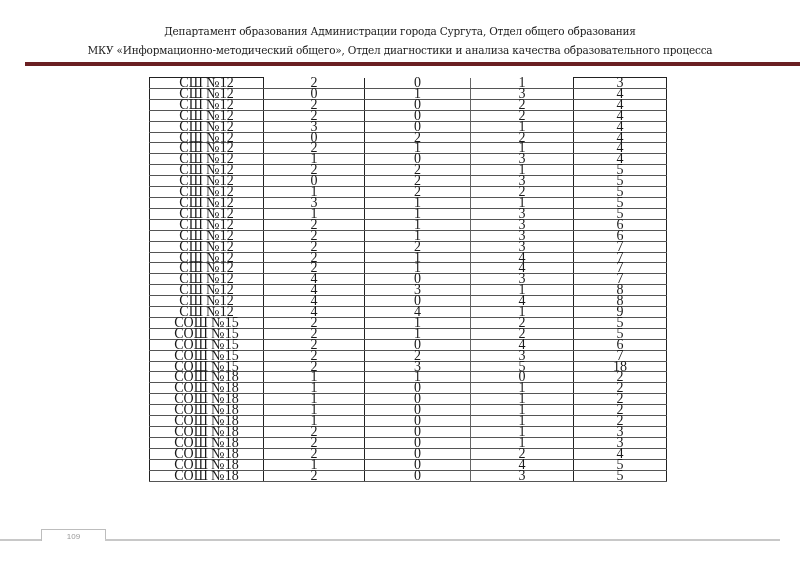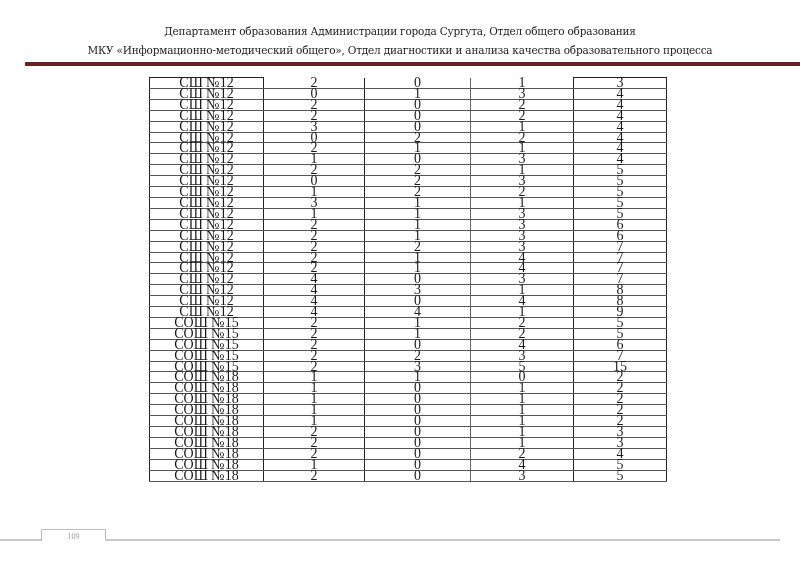--- a/index.html
+++ b/index.html
@@ -26,21 +26,21 @@
   table.data td.c0 { width: 113px; border-left: 1px solid #222; border-right: 1px solid #222; }
   table.data td.c1 { width: 100px; border-right: 1px solid #222; }
   table.data td.c2 { width: 105px; border-right: 1.5px solid #666; }
   table.data td.c3 { width: 102px; border-right: 1px solid #222; }
   table.data td.c4 { width: 92px; border-right: 1px solid #222; }
   table.data tr:first-child td.c0, table.data tr:first-child td.c4 { border-top: 1px solid #222; }
   .footer-line-left { position: absolute; left: 0; top: 539px; width: 41px; height: 2px; background: #c8c8c8; }
   .footer-tab {
     position: absolute; left: 41px; top: 529px; width: 63px; height: 11px;
     border: 1px solid #bdbdbd; border-bottom: none; background: #fff;
-    text-align: center; font-family: Liberation Serif, serif; font-size: 8px; color: #999; line-height: 13px;
+    text-align: center; font-family: Liberation Sans, sans-serif; font-size: 8px; color: #999; line-height: 13px;
   }
   .footer-line-right { position: absolute; left: 105px; top: 539px; width: 675px; height: 2px; background: #c8c8c8; }
 </style>
 </head>
 <body>
 
 <div class="hdr1">Департамент образования Администрации города Сургута, Отдел общего образования</div>
 <div class="hdr2">МКУ «Информационно-методический общего», Отдел диагностики и анализа качества образовательного процесса</div>
 <div class="rule"></div>
 
@@ -226,21 +226,21 @@
         <td class="c1">2</td>
         <td class="c2">2</td>
         <td class="c3">3</td>
         <td class="c4">7</td>
       </tr>
       <tr>
         <td class="c0">СОШ №15</td>
         <td class="c1">2</td>
         <td class="c2">3</td>
         <td class="c3">5</td>
-        <td class="c4">15</td>
+        <td class="c4">18</td>
       </tr>
       <tr>
         <td class="c0">СОШ №18</td>
         <td class="c1">1</td>
         <td class="c2">1</td>
         <td class="c3">0</td>
         <td class="c4">2</td>
       </tr>
       <tr>
         <td class="c0">СОШ №18</td>

